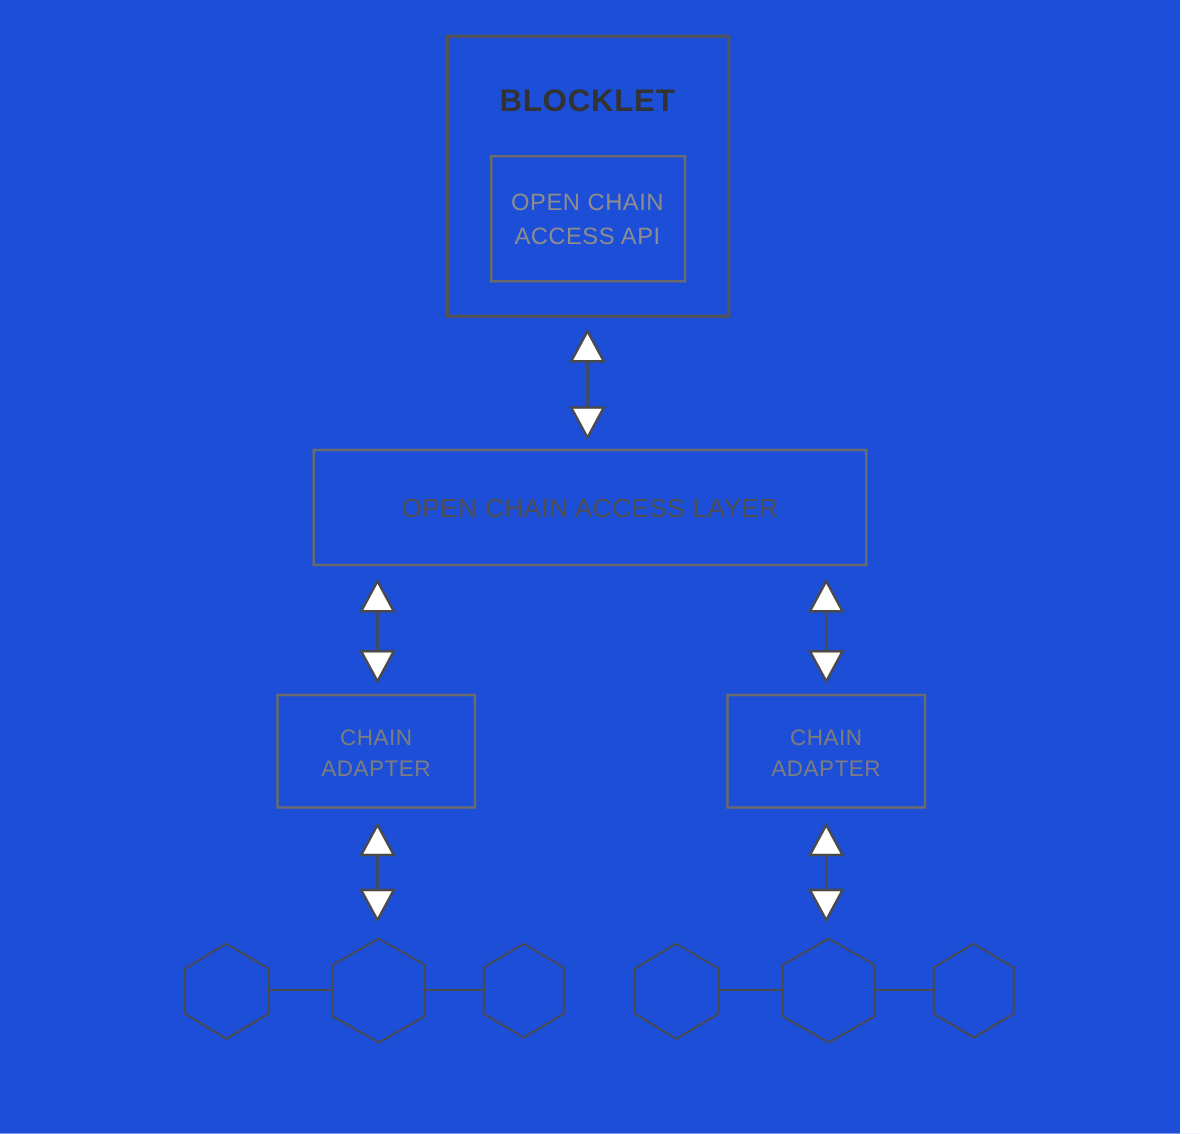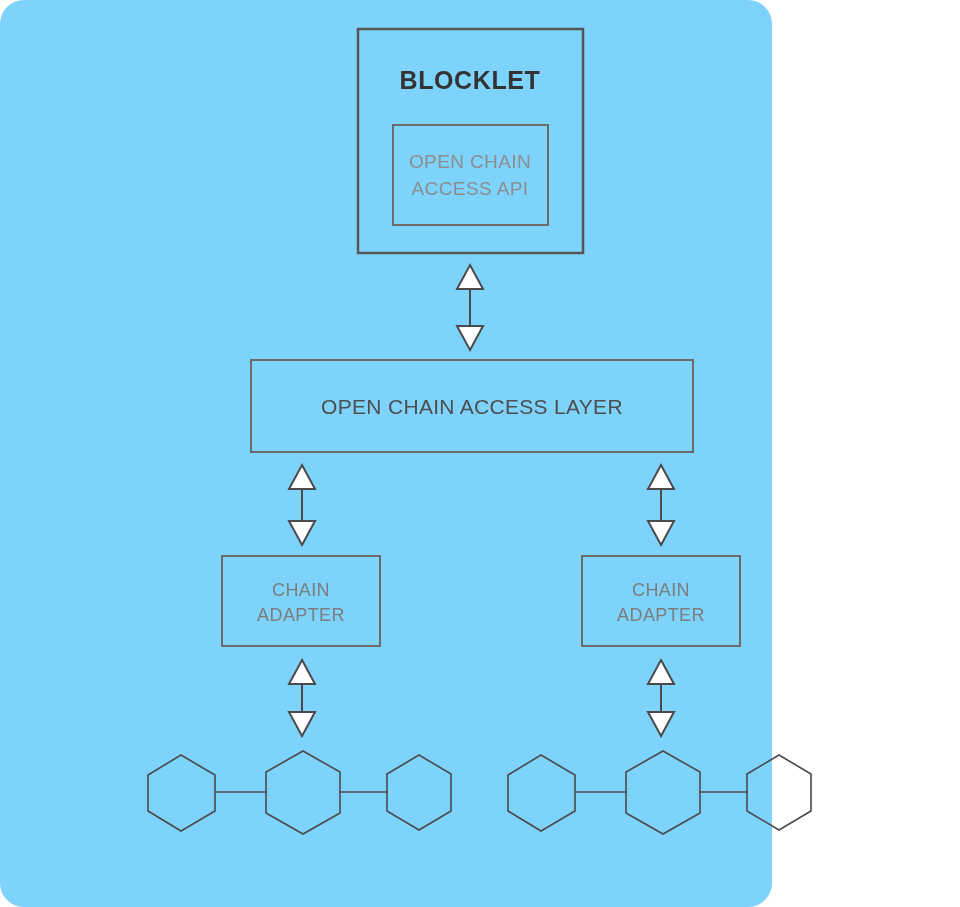--- a/index.html
+++ b/index.html
@@ -8,24 +8,23 @@
     background: #ffffff;
   }
   body {
     width: 960px;
     height: 907px;
     font-family: "Liberation Sans", sans-serif;
     overflow: hidden;
   }
   #diagram-root {
     position: relative;
-    width: 772px;
+    width: 944px;
     height: 907px;
-    background: #7dd3fc;
-    border-radius: 24px;
+    background: #1d4ed8;
   }
   svg#architecture-diagram {
     display: block;
     width: 960px;
     height: 907px;
   }
   .box-stroke {
     fill: none;
     stroke: #6b6b6b;
     stroke-width: 2;

